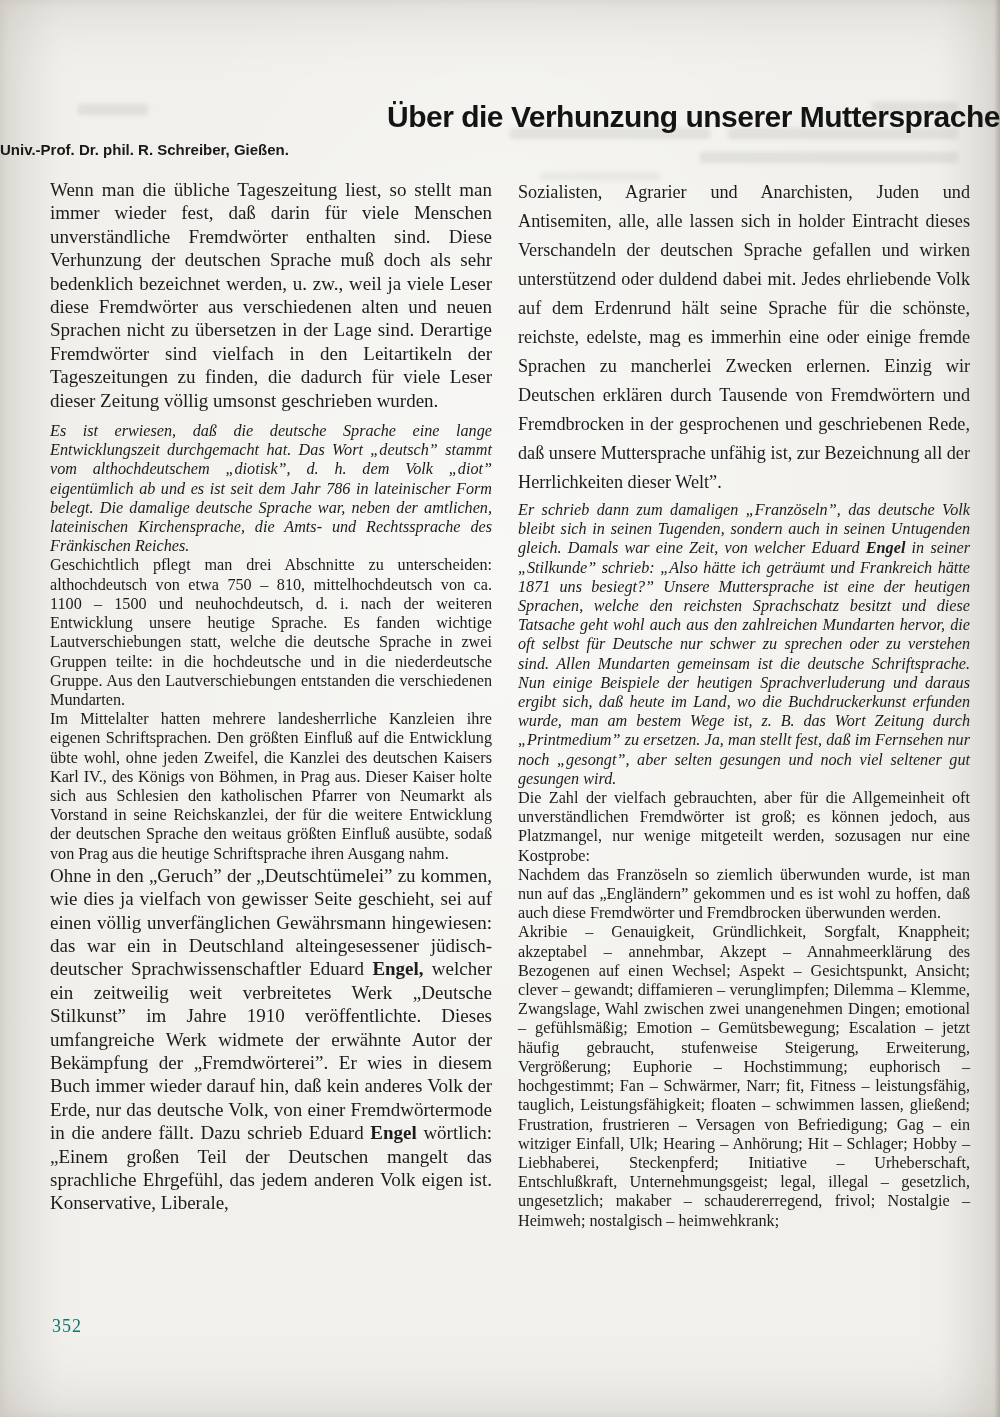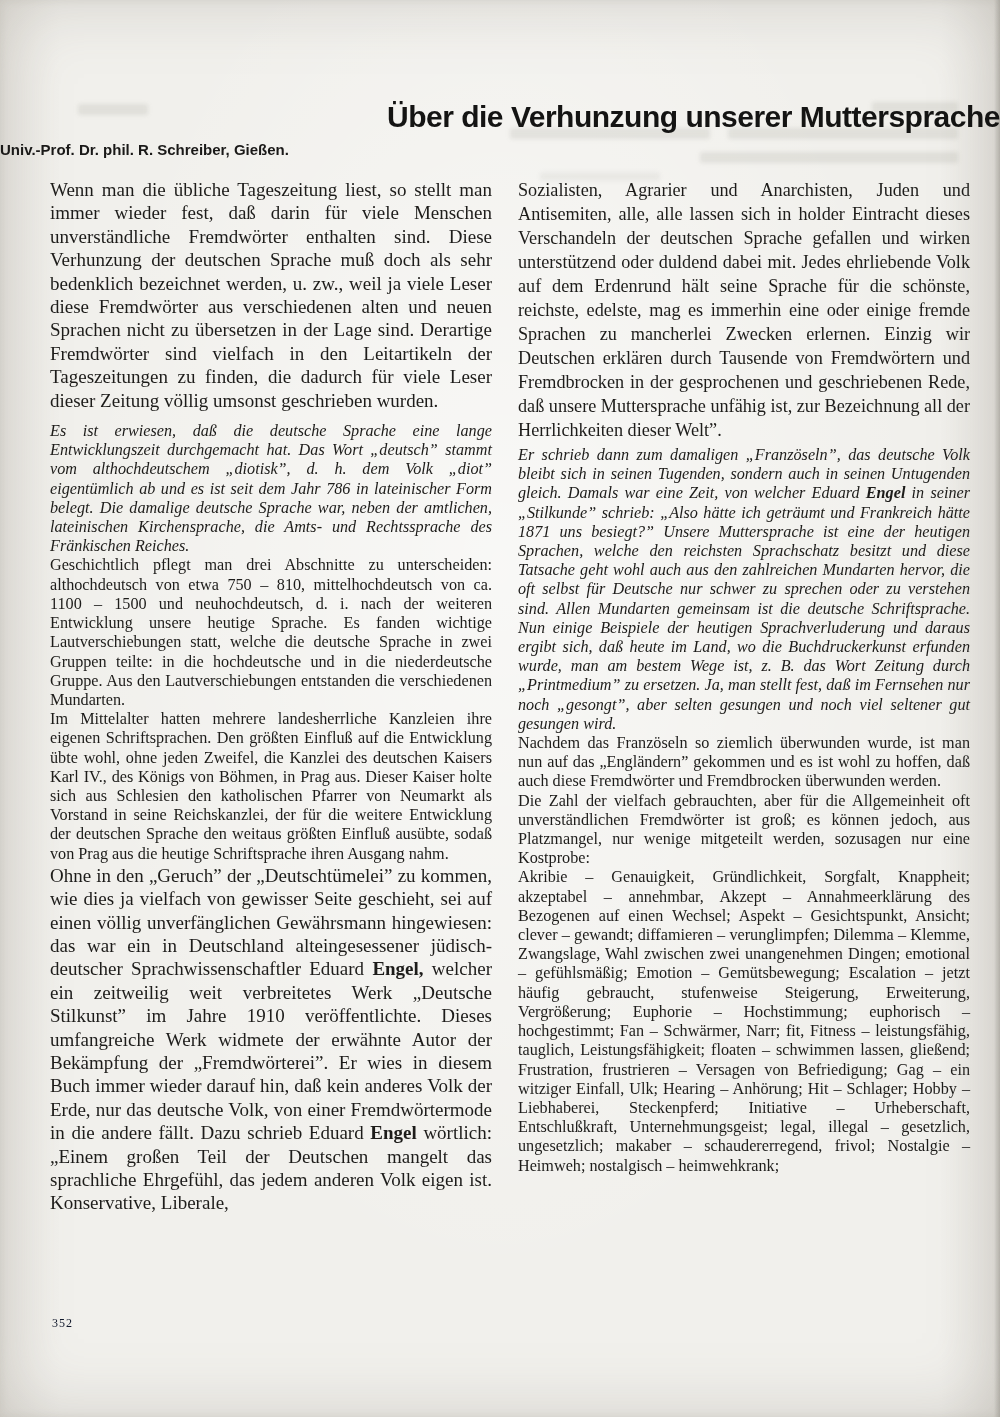--- a/index.html
+++ b/index.html
@@ -37,27 +37,27 @@
   .columns{
     display:flex;gap:26px;
     margin:20px 34px 10px 50px;
   }
   .col{flex:none;}
   .col-left{width:442px;}
   .col-right{width:452px;}
   p{margin:0;text-align:justify;hyphens:none;}
   p.large{font-size:19px;line-height:23.4px;}
   p.small{font-size:16.2px;line-height:19.2px;}
-  .col-right p.large{font-size:18.2px;line-height:24px;}
+  .col-right p.large{font-size:18.2px;line-height:29px;}
   .mt-sm{margin-top:10px;font-style:italic;}
   .mt-xs{margin-top:4px;font-style:italic;}
   b{font-weight:bold;}
   .page-number{
     position:absolute;left:52px;top:1316px;
-    font-size:12px;letter-spacing:1px;color:#0f172a;
+    font-size:18px;letter-spacing:1px;color:#0f766e;
   }
   
   .ghost{
     position:absolute;
     background:rgba(138,134,124,.16);
     filter:blur(2.2px);
     border-radius:2px;
     pointer-events:none;
   }
 </style>
@@ -85,20 +85,20 @@
     <p class="large">Wenn man die übliche Tageszeitung liest, so stellt man immer wieder fest, daß darin für viele Menschen unverständliche Fremdwörter enthalten sind. Diese Verhunzung der deutschen Sprache muß doch als sehr bedenklich bezeichnet werden, u. zw., weil ja viele Leser diese Fremdwörter aus verschiedenen alten und neuen Sprachen nicht zu übersetzen in der Lage sind. Derartige Fremdwörter sind vielfach in den Leitartikeln der Tageszeitungen zu finden, die dadurch für viele Leser dieser Zeitung völlig umsonst geschrieben wurden.</p>
     <p class="small mt-sm">Es ist erwiesen, daß die deutsche Sprache eine lange Entwicklungszeit durchgemacht hat. Das Wort „deutsch” stammt vom althochdeutschem „diotisk”, d. h. dem Volk „diot” eigentümlich ab und es ist seit dem Jahr 786 in lateinischer Form belegt. Die damalige deutsche Sprache war, neben der amtlichen, lateinischen Kirchensprache, die Amts- und Rechtssprache des Fränkischen Reiches.</p>
     <p class="small">Geschichtlich pflegt man drei Abschnitte zu unterscheiden: althochdeutsch von etwa 750 – 810, mittelhochdeutsch von ca. 1100 – 1500 und neuhochdeutsch, d. i. nach der weiteren Entwicklung unsere heutige Sprache. Es fanden wichtige Lautverschiebungen statt, welche die deutsche Sprache in zwei Gruppen teilte: in die hochdeutsche und in die niederdeutsche Gruppe. Aus den Lautverschiebungen entstanden die verschiedenen Mundarten.</p>
     <p class="small">Im Mittelalter hatten mehrere landesherrliche Kanzleien ihre eigenen Schriftsprachen. Den größten Einfluß auf die Entwicklung übte wohl, ohne jeden Zweifel, die Kanzlei des deutschen Kaisers Karl IV., des Königs von Böhmen, in Prag aus. Dieser Kaiser holte sich aus Schlesien den katholischen Pfarrer von Neumarkt als Vorstand in seine Reichskanzlei, der für die weitere Entwicklung der deutschen Sprache den weitaus größten Einfluß ausübte, sodaß von Prag aus die heutige Schriftsprache ihren Ausgang nahm.</p>
     <p class="large"><span>Ohne in den „Geruch” der „Deutschtümelei” zu kommen, wie dies ja vielfach von gewisser Seite geschieht, sei auf einen völlig unverfänglichen Gewährsmann hingewiesen: das war ein in Deutschland alteingesessener jüdisch-deutscher Sprachwissenschaftler Eduard </span><b>Engel,</b><span> welcher ein zeitweilig weit verbreitetes Werk „Deutsche Stilkunst” im Jahre 1910 veröffentlichte. Dieses umfangreiche Werk widmete der erwähnte Autor der Bekämpfung der „Fremdwörterei”. Er wies in diesem Buch immer wieder darauf hin, daß kein anderes Volk der Erde, nur das deutsche Volk, von einer Fremdwörtermode in die andere fällt. Dazu schrieb Eduard </span><b>Engel</b><span> wörtlich: „Einem großen Teil der Deutschen mangelt das sprachliche Ehrgefühl, das jedem anderen Volk eigen ist. Konservative, Liberale,</span></p>
   </div>
 
   <div class="col col-right">
     <p class="large">Sozialisten, Agrarier und Anarchisten, Juden und Antisemiten, alle, alle lassen sich in holder Eintracht dieses Verschandeln der deutschen Sprache gefallen und wirken unterstützend oder duldend dabei mit. Jedes ehrliebende Volk auf dem Erdenrund hält seine Sprache für die schönste, reichste, edelste, mag es immerhin eine oder einige fremde Sprachen zu mancherlei Zwecken erlernen. Einzig wir Deutschen erklären durch Tausende von Fremdwörtern und Fremdbrocken in der gesprochenen und geschriebenen Rede, daß unsere Muttersprache unfähig ist, zur Bezeichnung all der Herrlichkeiten dieser Welt”.</p>
     <p class="small mt-xs"><span>Er schrieb dann zum damaligen „Französeln”, das deutsche Volk bleibt sich in seinen Tugenden, sondern auch in seinen Untugenden gleich. Damals war eine Zeit, von welcher Eduard </span><b>Engel</b><span> in seiner „Stilkunde” schrieb: „Also hätte ich geträumt und Frankreich hätte 1871 uns besiegt?” Unsere Muttersprache ist eine der heutigen Sprachen, welche den reichsten Sprachschatz besitzt und diese Tatsache geht wohl auch aus den zahlreichen Mundarten hervor, die oft selbst für Deutsche nur schwer zu sprechen oder zu verstehen sind. Allen Mundarten gemeinsam ist die deutsche Schriftsprache. Nun einige Beispiele der heutigen Sprachverluderung und daraus ergibt sich, daß heute im Land, wo die Buchdruckerkunst erfunden wurde, man am bestem Wege ist, z. B. das Wort Zeitung durch „Printmedium” zu ersetzen. Ja, man stellt fest, daß im Fernsehen nur noch „gesongt”, aber selten gesungen und noch viel seltener gut gesungen wird.</span></p>
+    <p class="small">Die Zahl der vielfach gebrauchten, aber für die Allgemeinheit oft unverständlichen Fremdwörter ist groß; es können jedoch, aus Platzmangel, nur wenige mitgeteilt werden, sozusagen nur eine Kostprobe:</p>
     <p class="small">Nachdem das Französeln so ziemlich überwunden wurde, ist man nun auf das „Engländern” gekommen und es ist wohl zu hoffen, daß auch diese Fremdwörter und Fremdbrocken überwunden werden.</p>
-    <p class="small">Die Zahl der vielfach gebrauchten, aber für die Allgemeinheit oft unverständlichen Fremdwörter ist groß; es können jedoch, aus Platzmangel, nur wenige mitgeteilt werden, sozusagen nur eine Kostprobe:</p>
     <p class="small">Akribie – Genauigkeit, Gründlichkeit, Sorgfalt, Knappheit; akzeptabel – annehmbar, Akzept – Annahmeerklärung des Bezogenen auf einen Wechsel; Aspekt – Gesichtspunkt, Ansicht; clever – gewandt; diffamieren – verunglimpfen; Dilemma – Klemme, Zwangslage, Wahl zwischen zwei unangenehmen Dingen; emotional – gefühlsmäßig; Emotion – Gemütsbewegung; Escalation – jetzt häufig gebraucht, stufenweise Steigerung, Erweiterung, Vergrößerung; Euphorie – Hochstimmung; euphorisch – hochgestimmt; Fan – Schwärmer, Narr; fit, Fitness – leistungsfähig, tauglich, Leistungsfähigkeit; floaten – schwimmen lassen, gließend; Frustration, frustrieren – Versagen von Befriedigung; Gag – ein witziger Einfall, Ulk; Hearing – Anhörung; Hit – Schlager; Hobby – Liebhaberei, Steckenpferd; Initiative – Urheberschaft, Entschlußkraft, Unternehmungsgeist; legal, illegal – gesetzlich, ungesetzlich; makaber – schaudererregend, frivol; Nostalgie – Heimweh; nostalgisch – heimwehkrank;</p>
   </div>
 
 </main>
 
 <div class="page-number">352</div>
 
 </body></html>

